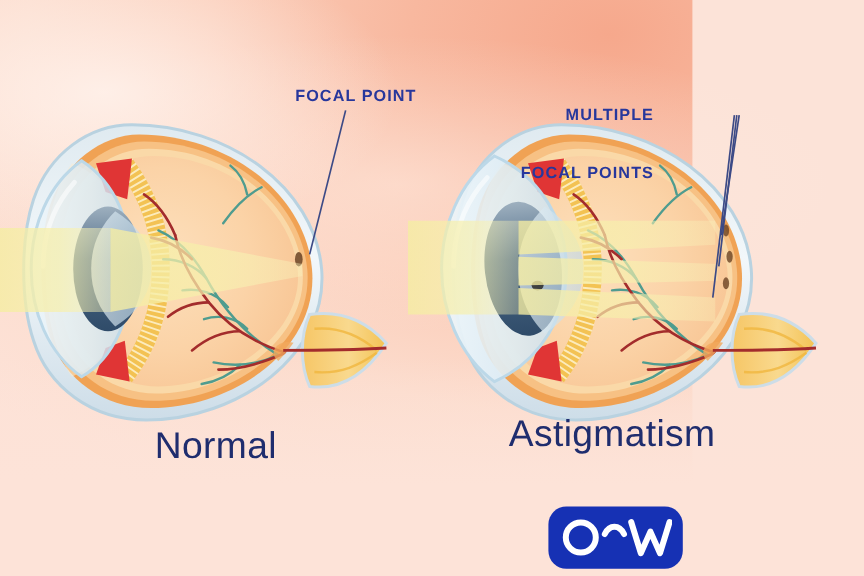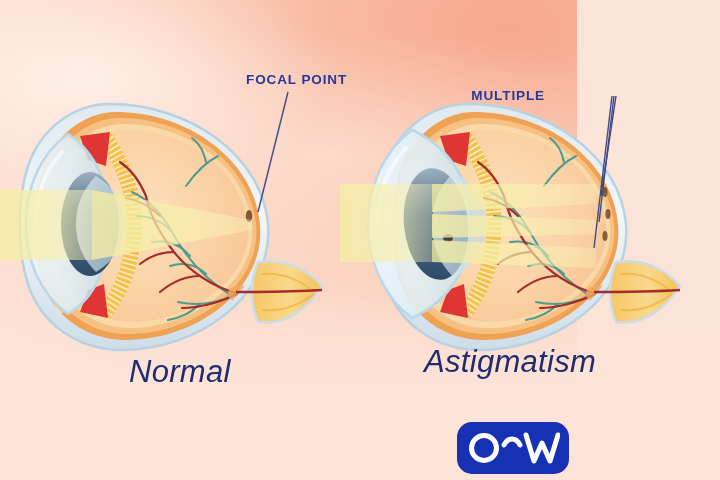--- a/index.html
+++ b/index.html
@@ -25,21 +25,21 @@
 
   .label{
     position:absolute;color:#27379c;font-weight:bold;
     font-size:13.5px;letter-spacing:.9px;line-height:16px;
     text-transform:uppercase;white-space:pre;
   }
   .label.right{text-align:right;}
 
   .caption{
     position:absolute;color:#1f2d6e;font-size:31px;
-    letter-spacing:.3px;white-space:nowrap;font-style:italic;
+    letter-spacing:.3px;white-space:nowrap;
   }
 
   .logo{
     position:absolute;right:8px;bottom:6px;width:112px;height:52px;
     background:#1631b4;border-radius:15px;
     display:flex;align-items:center;justify-content:center;
   }
   .logo svg{display:block;}
 </style>
 </head>
@@ -284,20 +284,21 @@
       <path d="M616 96 L601 196"></path>
       <path d="M614 96 L599 222"></path>
       <path d="M612 96 L594 248"></path>
     </g>
   </svg>
 
   <div class="label" style="left:246px;top:72px;">FOCAL POINT</div>
 
   <div class="label right" style="right:32px;top:56px;margin-left:39px;">
     <div>MULTIPLE</div>
+    <div>FOCAL POINTS</div>
   </div>
 
   <div class="caption" style="left:129px;top:354px;">Normal</div>
   <div class="caption" style="left:424px;top:344px;">Astigmatism</div>
 
   <div class="logo">
     <svg width="94" height="34" viewBox="0 0 94 34">
       <circle cx="18" cy="17" r="12.5" fill="none" stroke="#ffffff" stroke-width="5"></circle>
       <path d="M38 14 C42 6 50 6 54 14" fill="none" stroke="#ffffff" stroke-width="5" stroke-linecap="round"></path>
       <path d="M60 4 L68 30 L76 12 L84 30 L92 4" fill="none" stroke="#ffffff" stroke-width="5" stroke-linejoin="round" stroke-linecap="round"></path>

